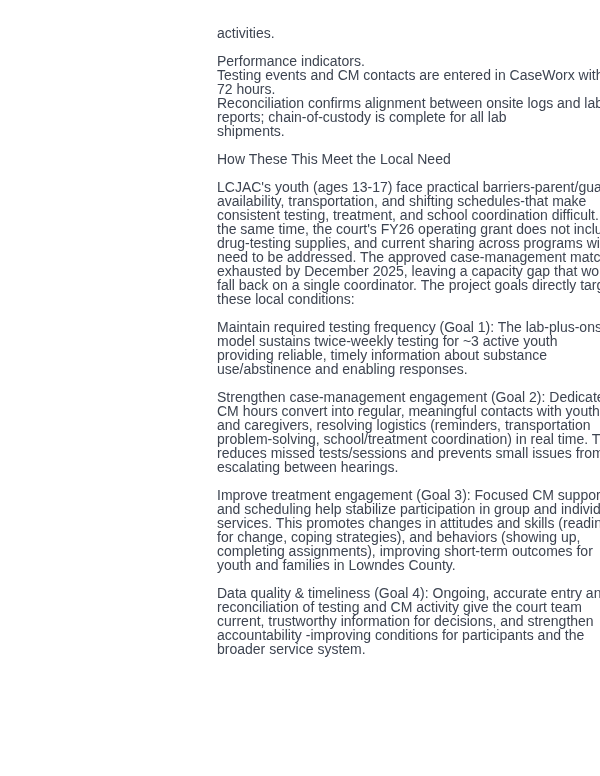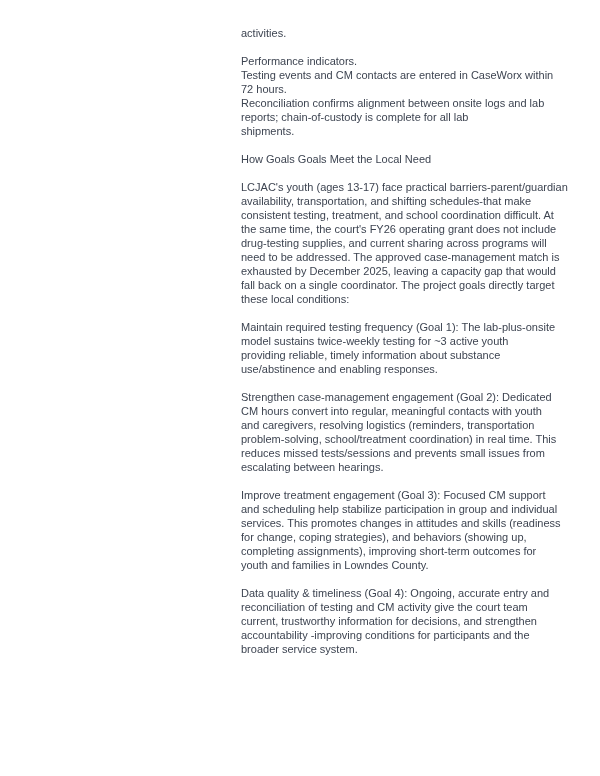--- a/index.html
+++ b/index.html
@@ -15,25 +15,25 @@
     font-family: "Liberation Sans", sans-serif;
   }
   .doc-page {
     position: relative;
     width: 600px;
     height: 776px;
     background: #ffffff;
   }
   .text-column {
     position: absolute;
-    left: 241px;
+    left: 217px;
     top: 26px;
     width: 350px;
     color: #3d4451;
-    font-size: 11px;
+    font-size: 14px;
     line-height: 14px;
   }
   .para {
     margin: 0 0 14px 0;
     white-space: pre;
     font-weight: 400;
   }
   .heading {
     margin: 0 0 14px 0;
     white-space: pre;
@@ -45,21 +45,21 @@
 
 <div class="doc-page">
   <div class="text-column">
     <p class="para">activities.</p>
     <p class="para">Performance indicators.
 Testing events and CM contacts are entered in CaseWorx within
 72 hours.
 Reconciliation confirms alignment between onsite logs and lab
 reports; chain-of-custody is complete for all lab
 shipments.</p>
-    <p class="heading">How Goals Goals Meet the Local Need</p>
+    <p class="heading">How These This Meet the Local Need</p>
     <p class="para">LCJAC's youth (ages 13-17) face practical barriers-parent/guardian
 availability, transportation, and shifting schedules-that make
 consistent testing, treatment, and school coordination difficult. At
 the same time, the court's FY26 operating grant does not include
 drug-testing supplies, and current sharing across programs will
 need to be addressed. The approved case-management match is
 exhausted by December 2025, leaving a capacity gap that would
 fall back on a single coordinator. The project goals directly target
 these local conditions:</p>
     <p class="para">Maintain required testing frequency (Goal 1): The lab-plus-onsite

